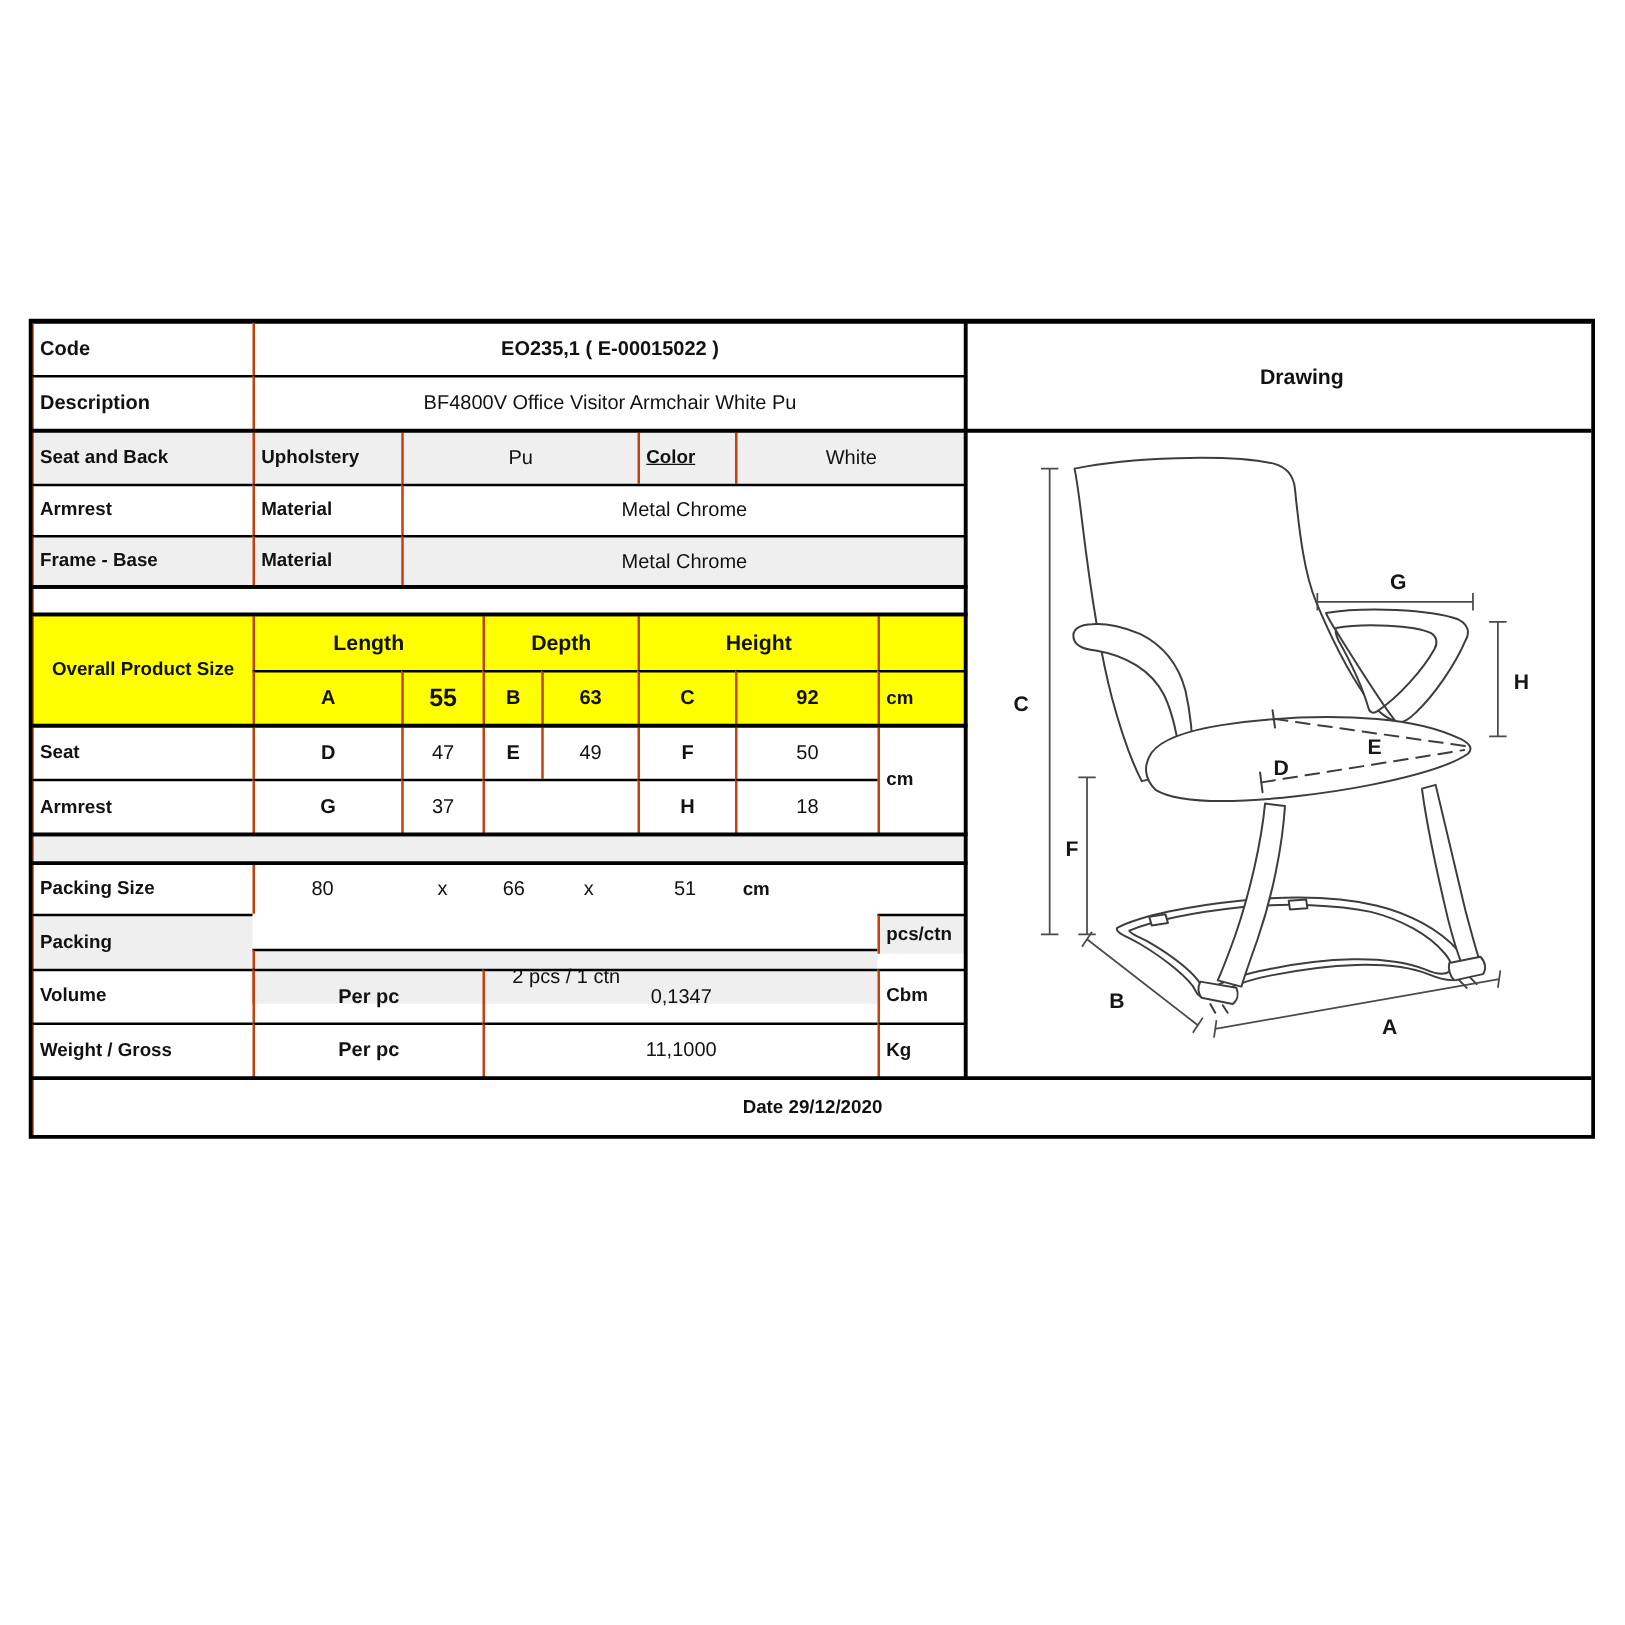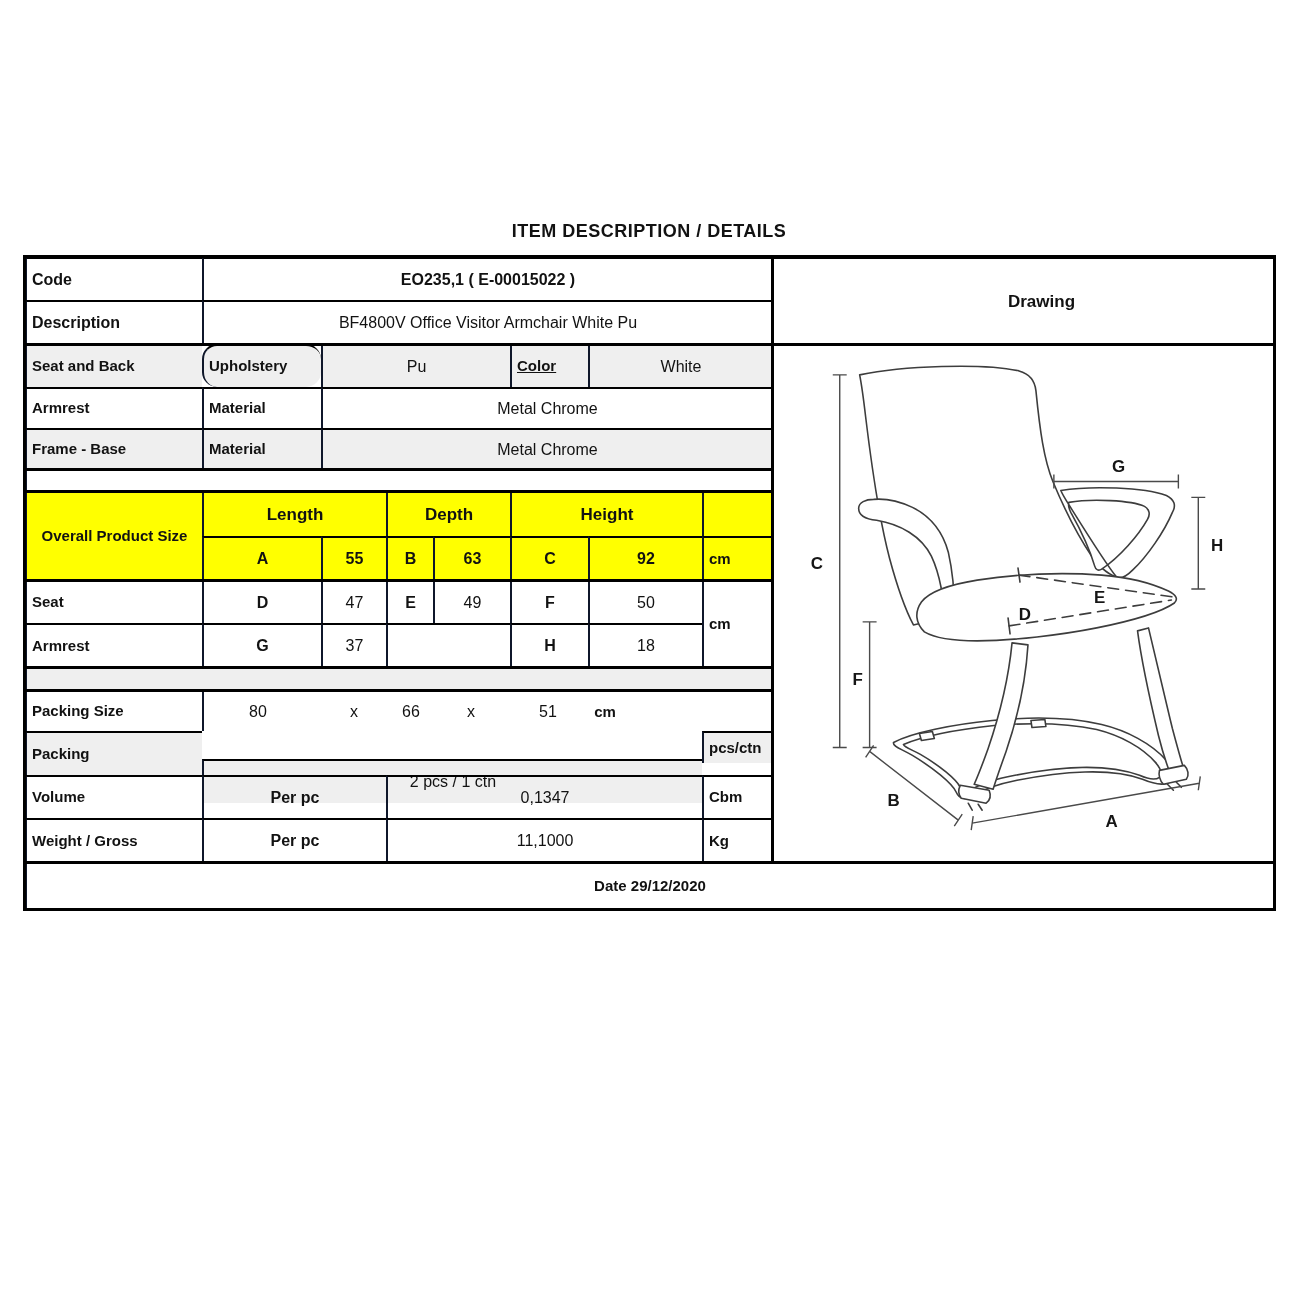--- a/index.html
+++ b/index.html
@@ -1,66 +1,65 @@
 <!DOCTYPE html>
 <html><head>
 <meta charset="utf-8">
 <style>
   html,body{margin:0;padding:0;background:#ffffff;}
   .page{position:relative;width:1300px;height:1300px;background:#ffffff;
         font-family:"Liberation Sans", sans-serif;color:#121212;overflow:hidden;}
   .doc-title{position:absolute;left:25px;top:221px;width:1248px;text-align:center;
              font-size:18px;font-weight:bold;letter-spacing:0.5px;}
   .cell{position:absolute;display:flex;align-items:center;box-sizing:border-box;
-        border-left:2px solid #0f172a;border-top:2px solid #000;font-size:15px;line-height:1.25;}
+        border-left:2px solid #c2410c;border-top:2px solid #000;font-size:15px;line-height:1.25;}
   .cell.left{justify-content:flex-start;padding-left:5px;}
   .cell.center{justify-content:center;text-align:center;}
   .cell.bold{font-weight:bold;}
   .cell.bg-y{background:#ffff00;}
   .cell.bg-g{background:#efefef;}
   .part{position:absolute;top:50%;transform:translate(-50%,-50%);font-size:16px;}
   .part.bold{font-weight:bold;font-size:15px;}
   .tline{position:absolute;background:#000;}
   .outer-border{position:absolute;left:23px;top:255px;width:1253px;height:656px;
                 border:3px solid #000;box-sizing:border-box;pointer-events:none;}
   .chair-svg{position:absolute;left:773px;top:345px;pointer-events:none;}
   .chair-svg text{font-family:"Liberation Sans", sans-serif;font-weight:bold;
                   font-size:17px;fill:#161616;text-anchor:middle;}
 </style>
 </head>
 <body>
 
 <div class="page">
 
-  <div class="doc-title">ITEM DESCRIPTION / DETAILS</div>
 
   <div id="table-cells">
       <div class="cell left bold" style="font-size: 16px; left: 25px; top: 257px; width: 177px; height: 43px;">Code</div>
       <div class="cell center bold" style="font-size: 16px; left: 202px; top: 257px; width: 570px; height: 43px;">EO235,1 ( E-00015022 )</div>
       <div class="cell left bold" style="font-size: 16px; left: 25px; top: 300px; width: 177px; height: 44px;">Description</div>
       <div class="cell center" style="font-size: 16px; left: 202px; top: 300px; width: 570px; height: 44px;">BF4800V Office Visitor Armchair White Pu</div>
       <div class="cell left bold bg-g" style="left: 25px; top: 344px; width: 177px; height: 43px;">Seat and Back</div>
-      <div class="cell left bold bg-g" style="left: 202px; top: 344px; width: 119px; height: 43px; border-radius: 15px;">Upholstery</div>
+      <div class="cell left bold bg-g" style="left: 202px; top: 344px; width: 119px; height: 43px;">Upholstery</div>
       <div class="cell center bg-g" style="font-size: 16px; left: 321px; top: 344px; width: 189px; height: 43px;">Pu</div>
       <div class="cell left bold bg-g" style="left: 510px; top: 344px; width: 78px; height: 43px; text-decoration: underline;">Color</div>
       <div class="cell center bg-g" style="font-size: 16px; left: 588px; top: 344px; width: 184px; height: 43px;">White</div>
       <div class="cell left bold" style="left: 25px; top: 387px; width: 177px; height: 41px;">Armrest</div>
       <div class="cell left bold" style="left: 202px; top: 387px; width: 119px; height: 41px;">Material</div>
       <div class="cell center" style="font-size: 16px; left: 321px; top: 387px; width: 451px; height: 41px;">Metal Chrome</div>
       <div class="cell left bold bg-g" style="left: 25px; top: 428px; width: 177px; height: 41px;">Frame - Base</div>
       <div class="cell left bold bg-g" style="left: 202px; top: 428px; width: 119px; height: 41px;">Material</div>
       <div class="cell center bg-g" style="font-size: 16px; left: 321px; top: 428px; width: 451px; height: 41px;">Metal Chrome</div>
       <div class="cell left" style="left: 25px; top: 469px; width: 747px; height: 22px;"></div>
       <div class="cell center bold bg-y" style="left: 25px; top: 491px; width: 177px; height: 89px;">Overall Product Size</div>
       <div class="cell center bold bg-y" style="font-size: 17px; left: 202px; top: 491px; width: 184px; height: 45px;">Length</div>
       <div class="cell center bold bg-y" style="font-size: 17px; left: 386px; top: 491px; width: 124px; height: 45px;">Depth</div>
       <div class="cell center bold bg-y" style="font-size: 17px; left: 510px; top: 491px; width: 192px; height: 45px;">Height</div>
       <div class="cell left bg-y" style="left: 702px; top: 491px; width: 70px; height: 45px;"></div>
       <div class="cell center bold bg-y" style="font-size: 16px; left: 202px; top: 536px; width: 119px; height: 44px;">A</div>
-      <div class="cell center bold bg-y" style="font-size: 16px; left: 321px; top: 536px; width: 65px; height: 44px;">55</div>
+      <div class="cell center bold bg-y" style="font-size: 20px; left: 321px; top: 536px; width: 65px; height: 44px;">55</div>
       <div class="cell center bold bg-y" style="font-size: 16px; left: 386px; top: 536px; width: 47px; height: 44px;">B</div>
       <div class="cell center bold bg-y" style="font-size: 16px; left: 433px; top: 536px; width: 77px; height: 44px;">63</div>
       <div class="cell center bold bg-y" style="font-size: 16px; left: 510px; top: 536px; width: 78px; height: 44px;">C</div>
       <div class="cell center bold bg-y" style="font-size: 16px; left: 588px; top: 536px; width: 114px; height: 44px;">92</div>
       <div class="cell left bold bg-y" style="left: 702px; top: 536px; width: 70px; height: 44px;">cm</div>
       <div class="cell left bold" style="left: 25px; top: 580px; width: 177px; height: 43px;">Seat</div>
       <div class="cell center bold" style="font-size: 16px; left: 202px; top: 580px; width: 119px; height: 43px;">D</div>
       <div class="cell center" style="font-size: 16px; left: 321px; top: 580px; width: 65px; height: 43px;">47</div>
       <div class="cell center bold" style="font-size: 16px; left: 386px; top: 580px; width: 47px; height: 43px;">E</div>
       <div class="cell center" style="font-size: 16px; left: 433px; top: 580px; width: 77px; height: 43px;">49</div>

